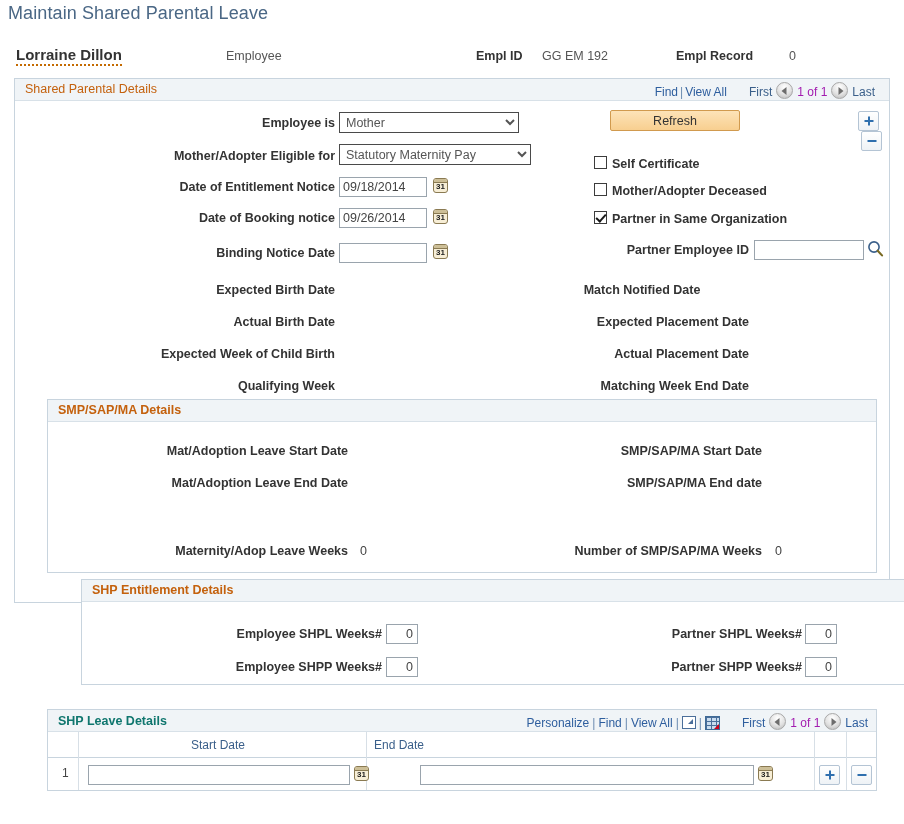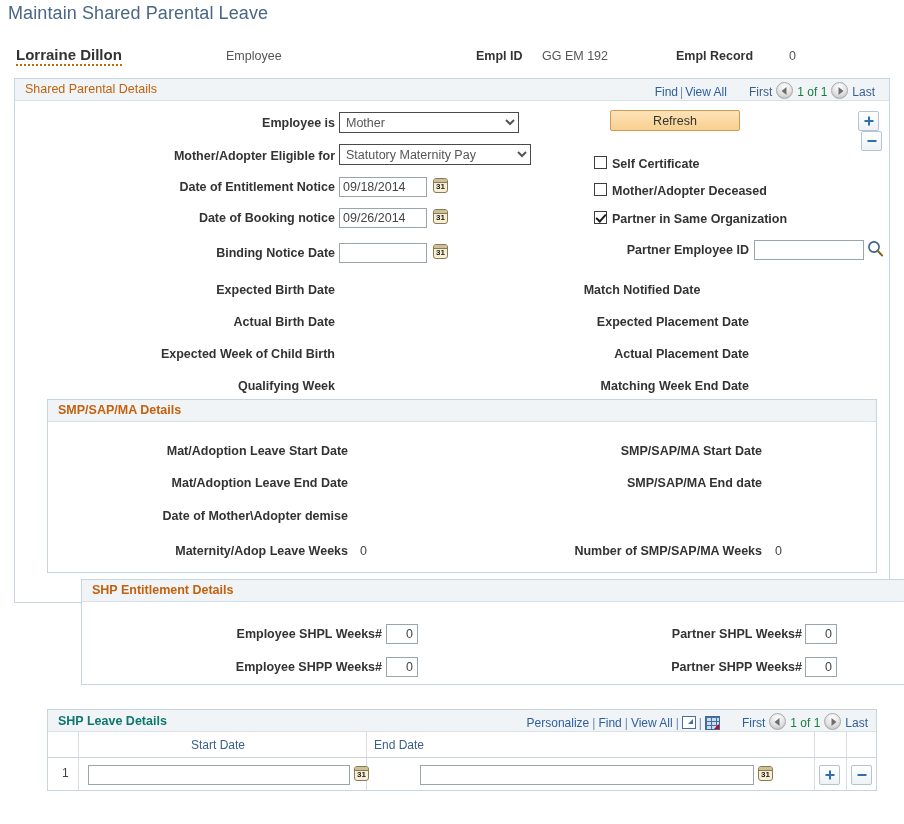--- a/index.html
+++ b/index.html
@@ -150,21 +150,21 @@
   .arrow-btn::after {
     content: "";
     position: absolute;
     top: 50%;
     left: 50%;
     width: 0; height: 0;
     transform: translate(-50%,-50%);
   }
   .arrow-left::after  { border-top: 4px solid transparent; border-bottom: 4px solid transparent; border-right: 5px solid #6d6d6d; margin-left: -1px; }
   .arrow-right::after { border-top: 4px solid transparent; border-bottom: 4px solid transparent; border-left: 5px solid #6d6d6d; margin-left: 1px; }
-  .pg-count { color: #15803d; }
+  .pg-count { color: #a21caf; }
 
   
   .refresh-btn {
     position: absolute;
     left: 595px;
     top: 31px;
     width: 130px;
     height: 21px;
     border: 1px solid #d19a4e;
     border-radius: 2px;
@@ -560,21 +560,20 @@
   <div class="lbl" style="left:520px; top:268px; width:214px;">Actual Placement Date</div>
   <div class="lbl" style="left:520px; top:300px; width:214px;">Matching Week End Date</div>
 
   <div class="group-inner" style="left:32px; top:320px; width:830px; height:174px;">
     <div class="ghead">
       <div class="gtitle">SMP/SAP/MA Details</div>
     </div>
 
     <div class="lbl" style="left:10px; top:44px; width:290px;">Mat/Adoption Leave Start Date</div>
     <div class="lbl" style="left:10px; top:76px; width:290px;">Mat/Adoption Leave End Date</div>
-    <div class="lbl" style="left:10px; top:109px; width:290px;">Date of Mother\Adopter demise</div>
     <div class="lbl" style="left:10px; top:144px; width:290px;">Maternity/Adop Leave Weeks</div>
     <div class="val-static" style="left:312px; top:144px;">0</div>
 
     <div class="lbl" style="left:490px; top:44px; width:224px;">SMP/SAP/MA Start Date</div>
     <div class="lbl" style="left:490px; top:76px; width:224px;">SMP/SAP/MA End date</div>
     <div class="lbl" style="left:452px; top:144px; width:262px;">Number of SMP/SAP/MA Weeks</div>
     <div class="val-static" style="left:727px; top:144px;">0</div>
   </div>
 
   <div class="group-inner" style="left:32px; top:500px; width:830px; height:106px;margin-left:34px;">

